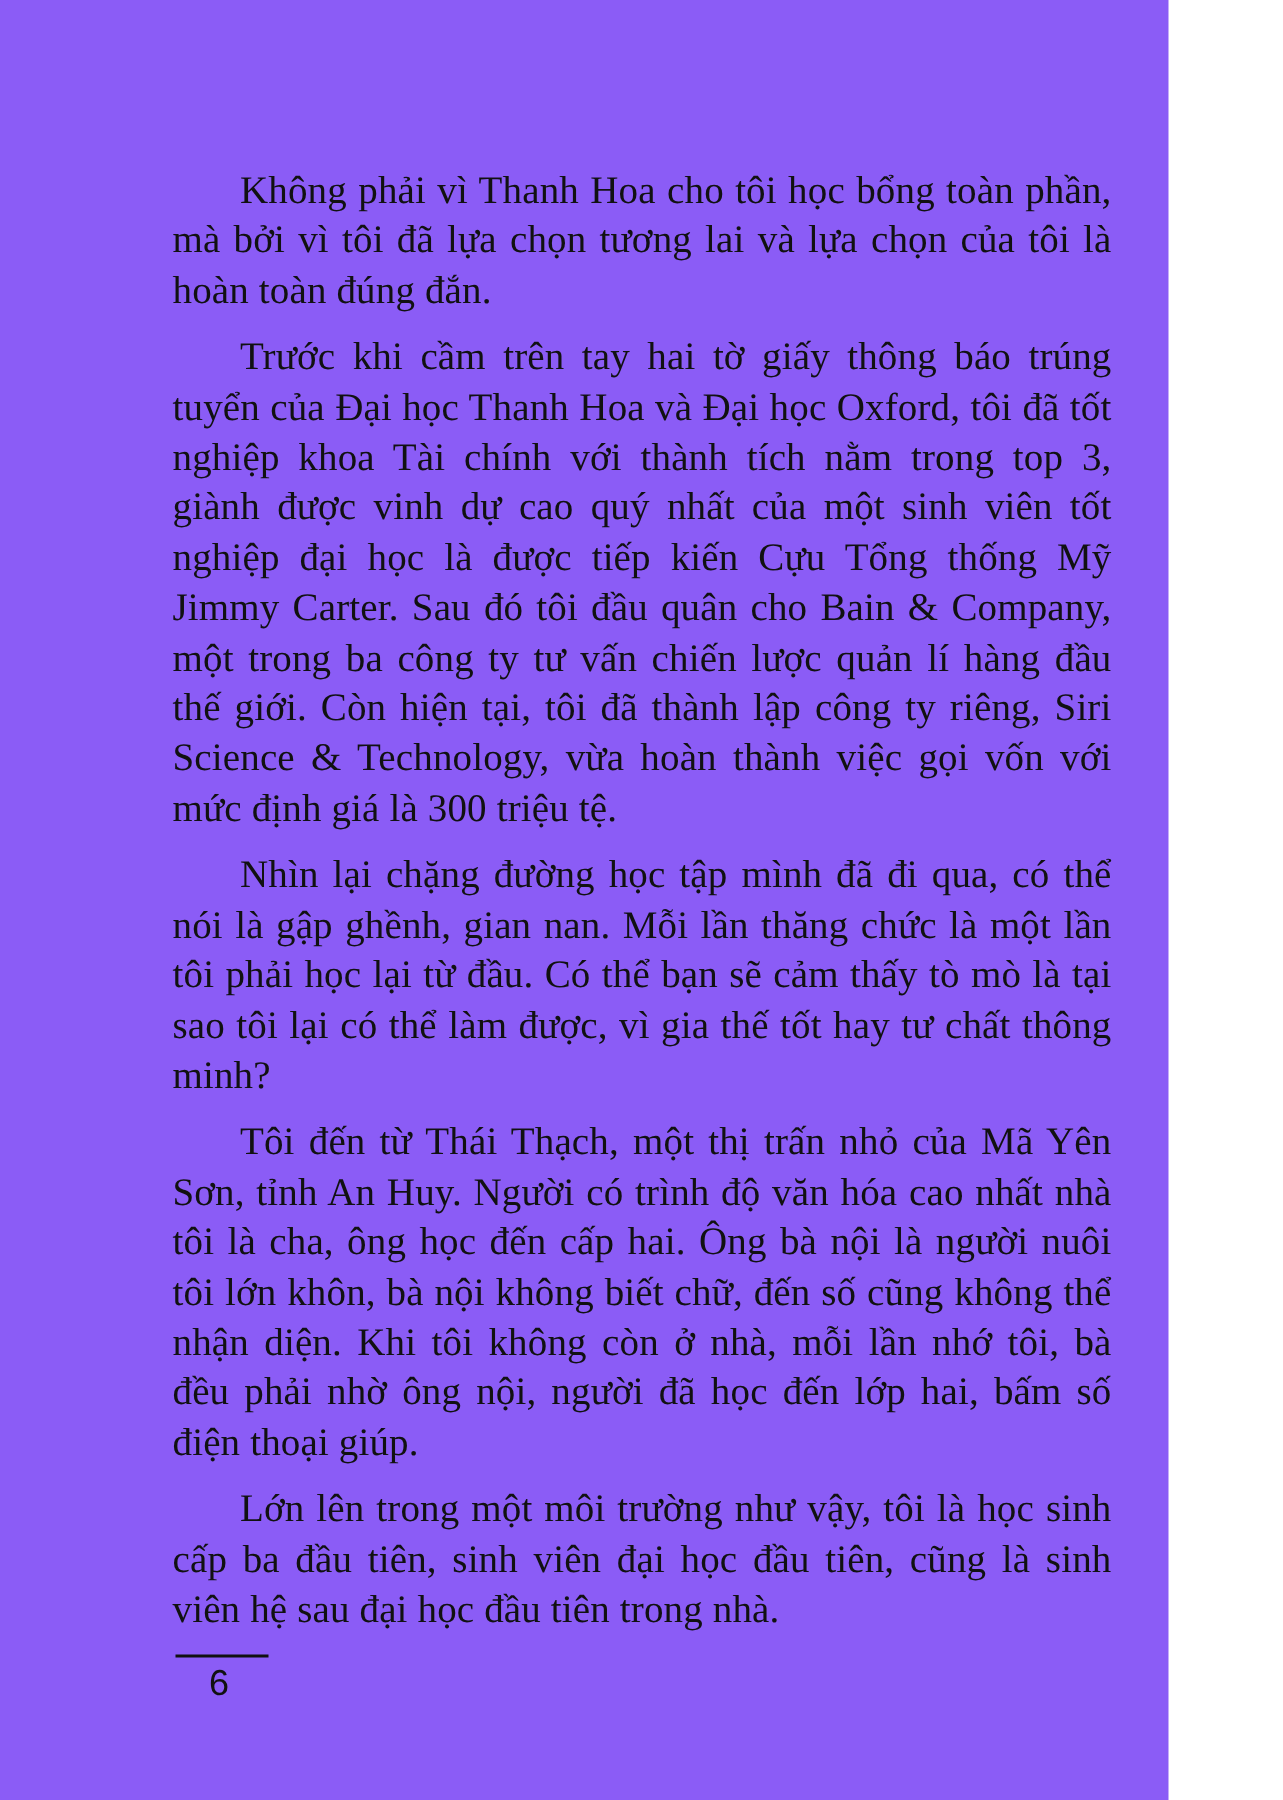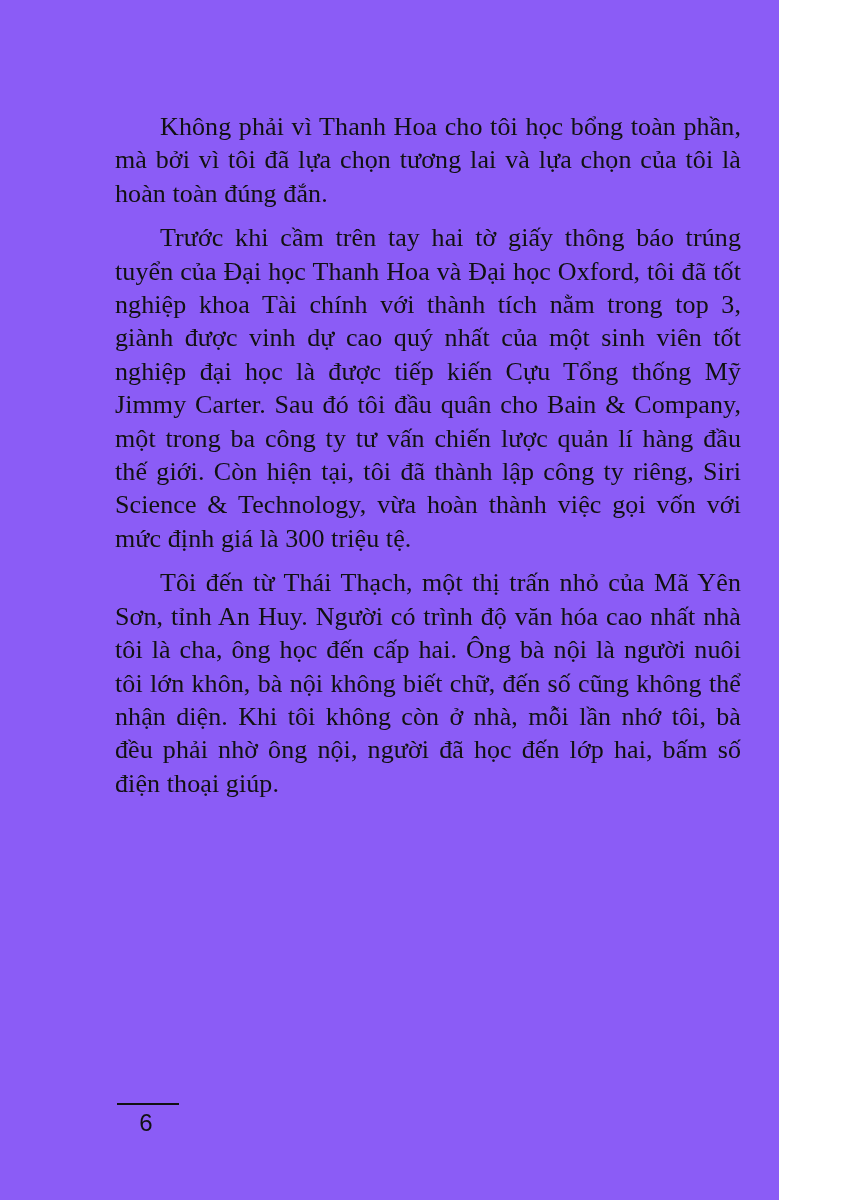--- a/index.html
+++ b/index.html
@@ -53,19 +53,21 @@
     text-align: center;
   }
 </style>
 </head>
 <body>
 
 <div class="page">
   <main class="text-block">
     <p>Không phải vì Thanh Hoa cho tôi học bổng toàn phần, mà bởi vì tôi đã lựa chọn tương lai và lựa chọn của tôi là hoàn toàn đúng đắn.</p>
     <p>Trước khi cầm trên tay hai tờ giấy thông báo trúng tuyển của Đại học Thanh Hoa và Đại học Oxford, tôi đã tốt nghiệp khoa Tài chính với thành tích nằm trong top 3, giành được vinh dự cao quý nhất của một sinh viên tốt nghiệp đại học là được tiếp kiến Cựu Tổng thống Mỹ Jimmy Carter. Sau đó tôi đầu quân cho Bain &amp; Company, một trong ba công ty tư vấn chiến lược quản lí hàng đầu thế giới. Còn hiện tại, tôi đã thành lập công ty riêng, Siri Science &amp; Technology, vừa hoàn thành việc gọi vốn với mức định giá là 300 triệu tệ.</p>
+    <p>Nhìn lại chặng đường học tập mình đã đi qua, có thể nói là gập ghềnh, gian nan. Mỗi lần thăng chức là một lần tôi phải học lại từ đầu. Có thể bạn sẽ cảm thấy tò mò là tại sao tôi lại có thể làm được, vì gia thế tốt hay tư chất thông minh?</p>
     <p>Tôi đến từ Thái Thạch, một thị trấn nhỏ của Mã Yên Sơn, tỉnh An Huy. Người có trình độ văn hóa cao nhất nhà tôi là cha, ông học đến cấp hai. Ông bà nội là người nuôi tôi lớn khôn, bà nội không biết chữ, đến số cũng không thể nhận diện. Khi tôi không còn ở nhà, mỗi lần nhớ tôi, bà đều phải nhờ ông nội, người đã học đến lớp hai, bấm số điện thoại giúp.</p>
+    <p>Lớn lên trong một môi trường như vậy, tôi là học sinh cấp ba đầu tiên, sinh viên đại học đầu tiên, cũng là sinh viên hệ sau đại học đầu tiên trong nhà.</p>
   </main>
   <footer class="page-footer">
     <div class="footer-rule"></div>
     <div class="page-number">6</div>
   </footer>
 </div>
 
 </body></html>

